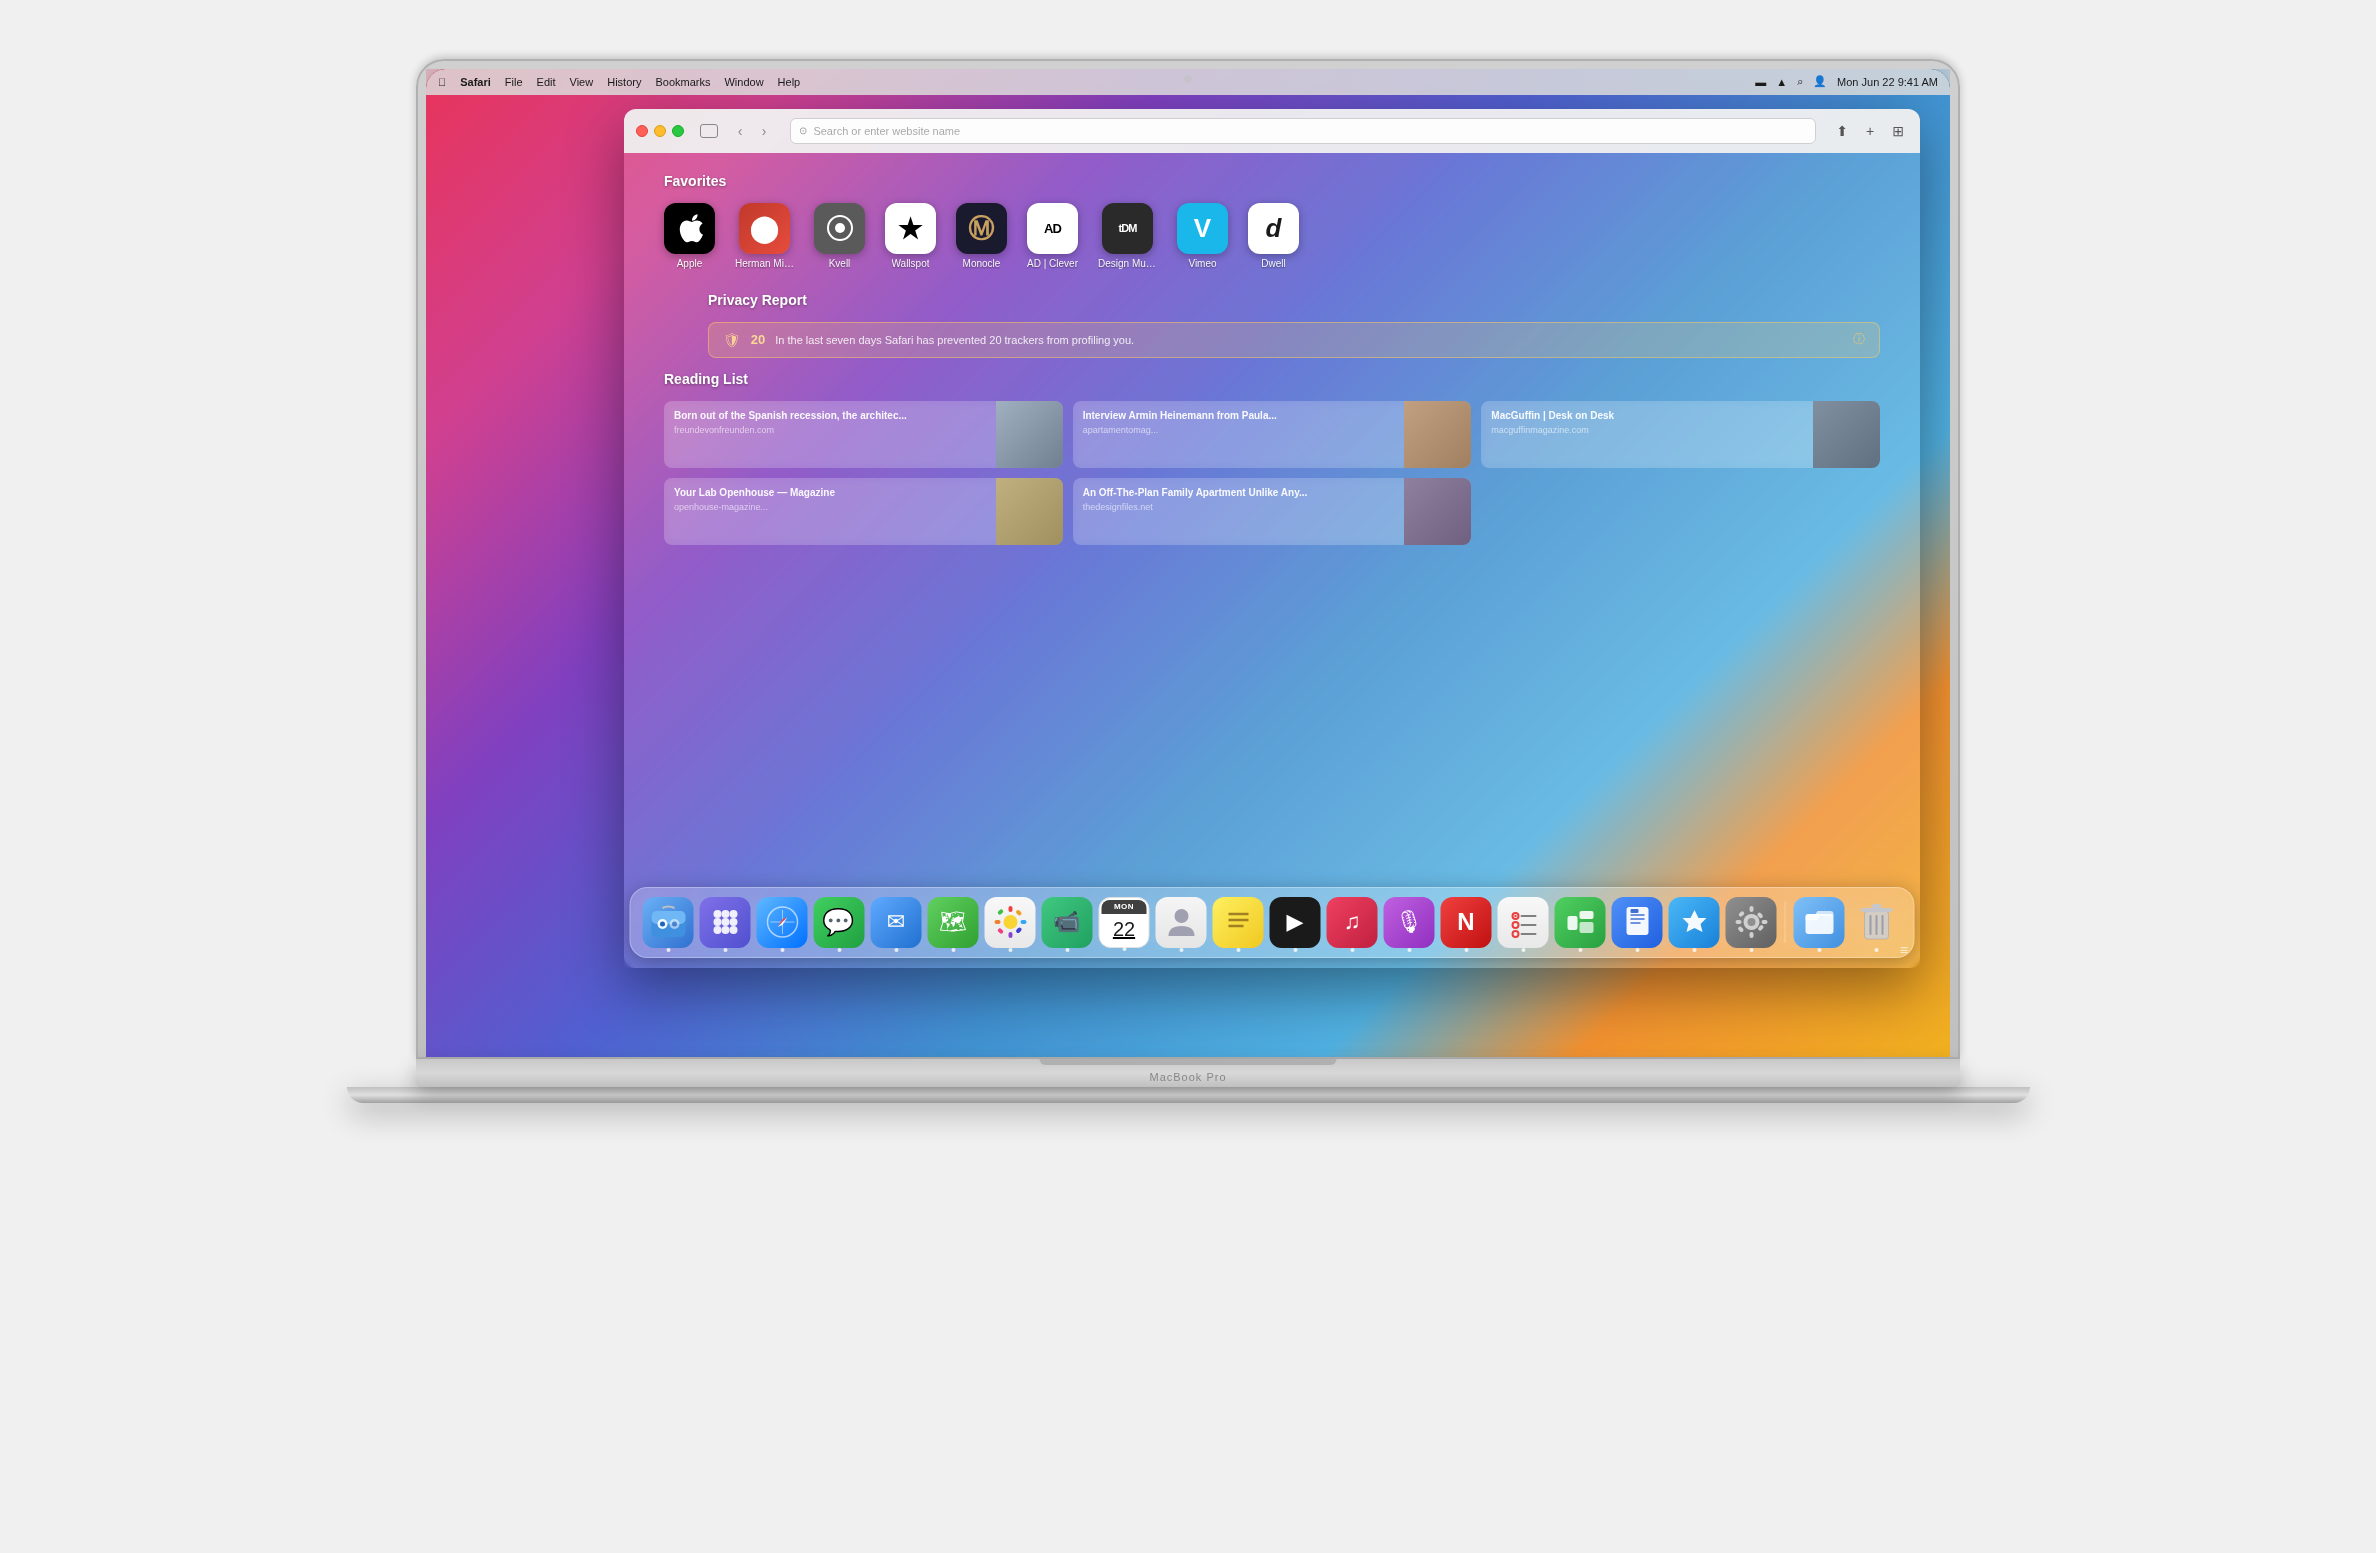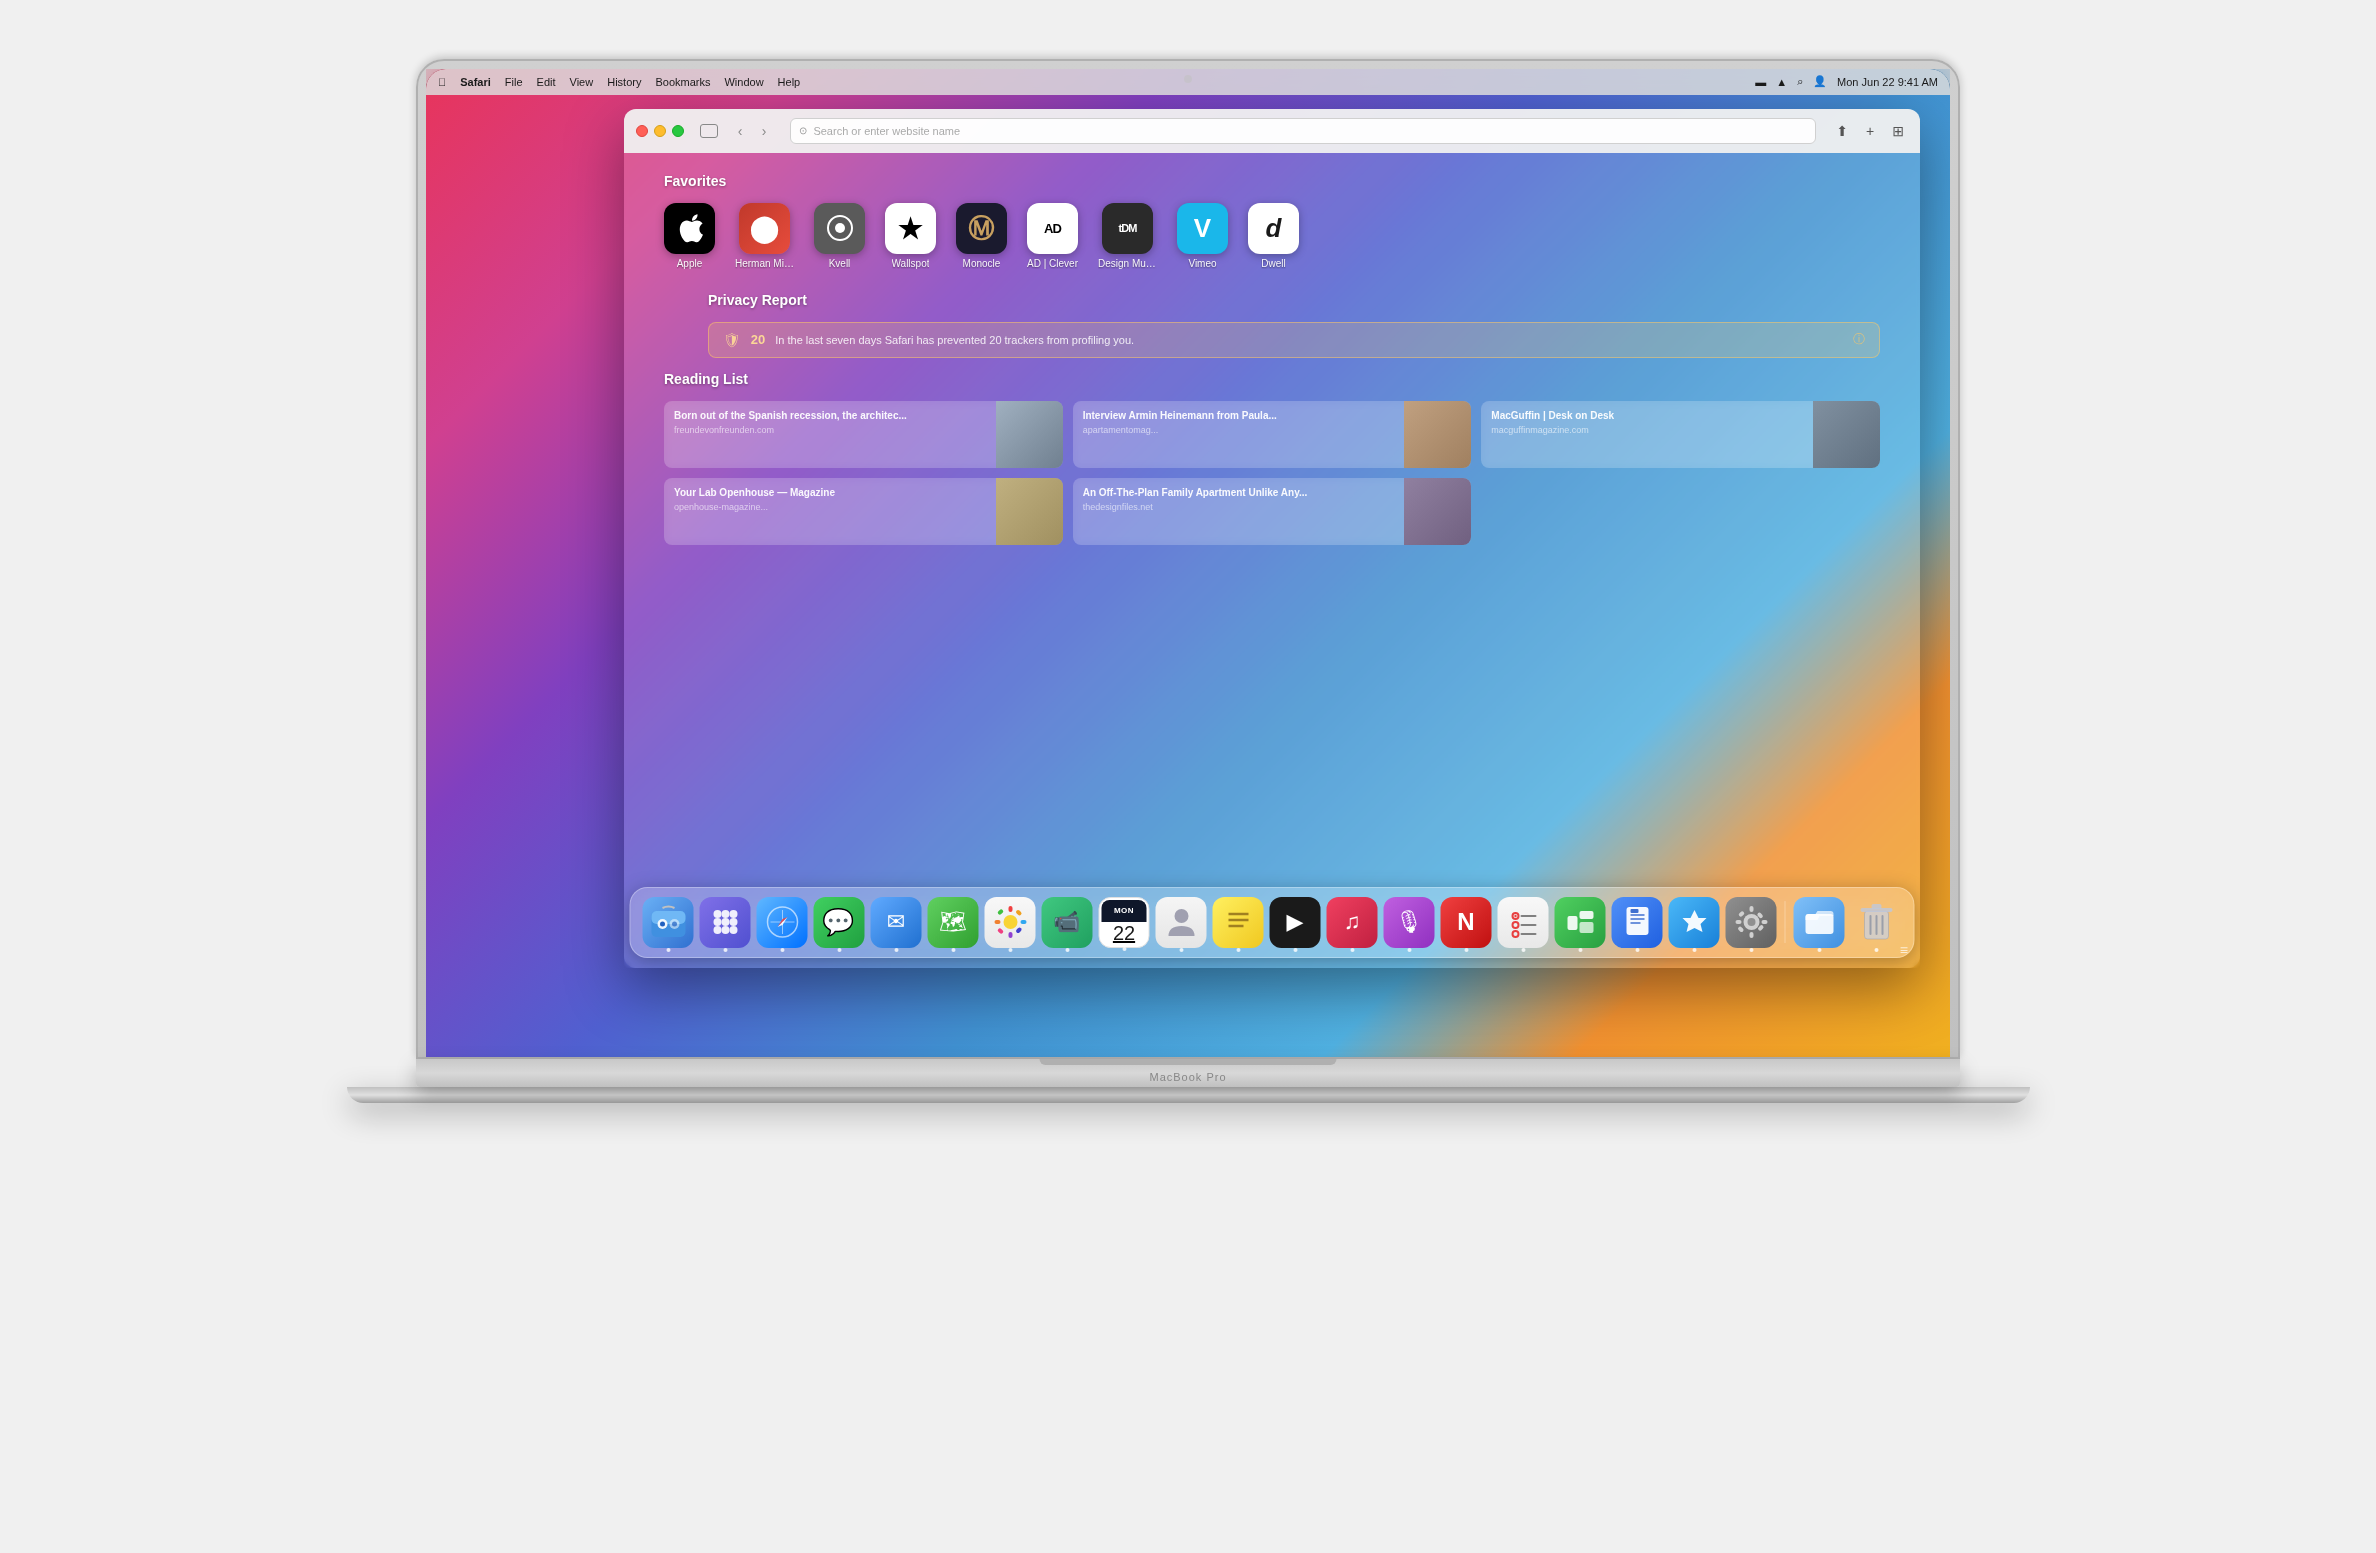--- a/index.html
+++ b/index.html
@@ -739,21 +739,21 @@
                     <rect x="28" y="16" width="6" height="4" rx="2" fill="#30a8f0"></rect>
                     <rect x="6" y="5" width="4" height="6" rx="2" transform="rotate(45 8 8)" fill="#40c040"></rect>
                     <rect x="24" y="5" width="4" height="6" rx="2" transform="rotate(-45 27 8)" fill="#f0a020"></rect>
                     <rect x="6" y="24" width="4" height="6" rx="2" transform="rotate(-45 8 27)" fill="#f04080"></rect>
                     <rect x="24" y="24" width="4" height="6" rx="2" transform="rotate(45 27 27)" fill="#4040d0"></rect>
                   </svg>
                 </div>
                 <div class="dock-icon d-facetime" style="background: linear-gradient(135deg, #40c880 0%, #20a060 100%); font-size:22px; color:white;">📹</div>
 
                 <div class="dock-icon" style="background:white; border: 1px solid #e0e0e0; flex-direction:column; gap:0; padding:2px; border-radius:12px;">
-                  <div style="width:100%; height:22px; background:#0f172a; border-radius:8px 8px 0 0; display:flex; align-items:center; justify-content:center;">
+                  <div style="width:100%; height:14px; background:#404040; border-radius:8px 8px 0 0; display:flex; align-items:center; justify-content:center;">
                     <span style="font-size:8px; color:white; font-weight:600; text-transform:uppercase; letter-spacing:0.5px;">MON</span>
                   </div>
                   <div style="display:flex; align-items:center; justify-content:center; flex:1;text-decoration:underline;">
                     <span style="font-size:20px; color:#1a1a1a; font-weight:300;">22</span>
                   </div>
                 </div>
                 <div class="dock-icon" style="background: linear-gradient(180deg, #f5f5f5 0%, #e5e5e5 100%);">
                   <svg width="30" height="36" viewBox="0 0 30 36">
                     <circle cx="15" cy="12" r="7" fill="#a0a0b0"></circle>
                     <path d="M2 32 Q2 22 15 22 Q28 22 28 32" fill="#a0a0b0"></path>

